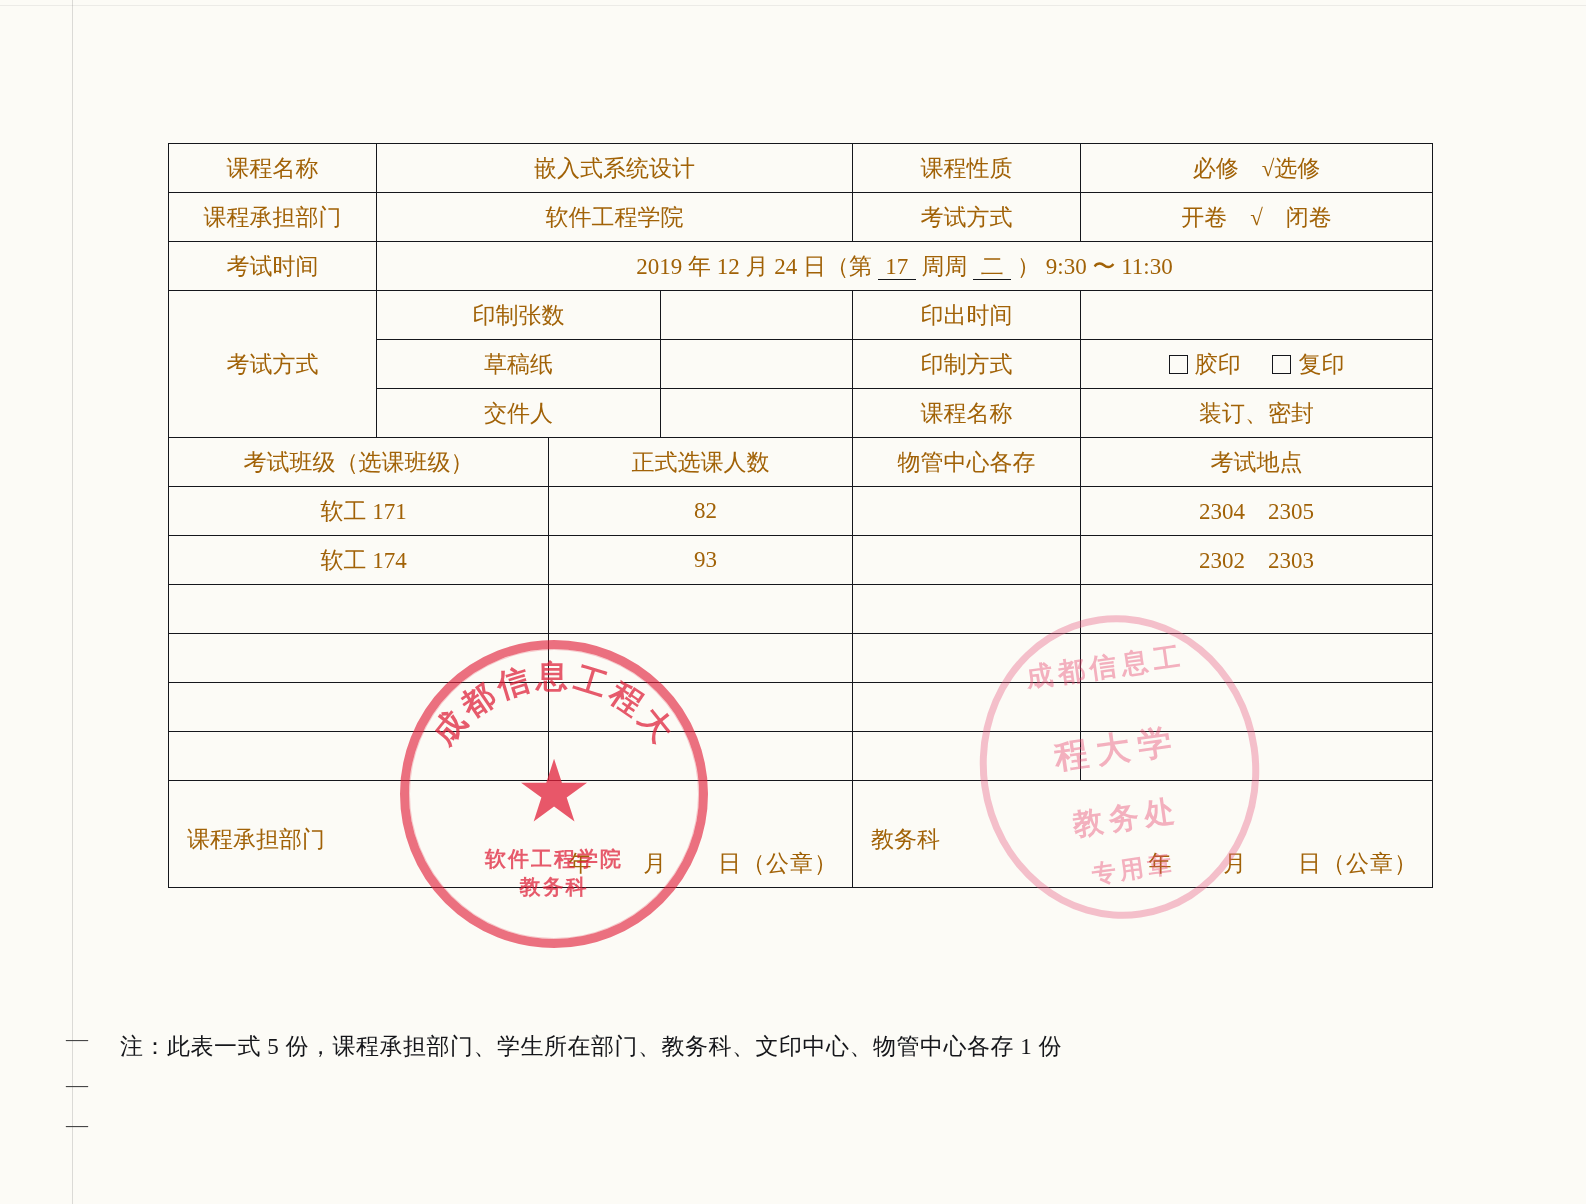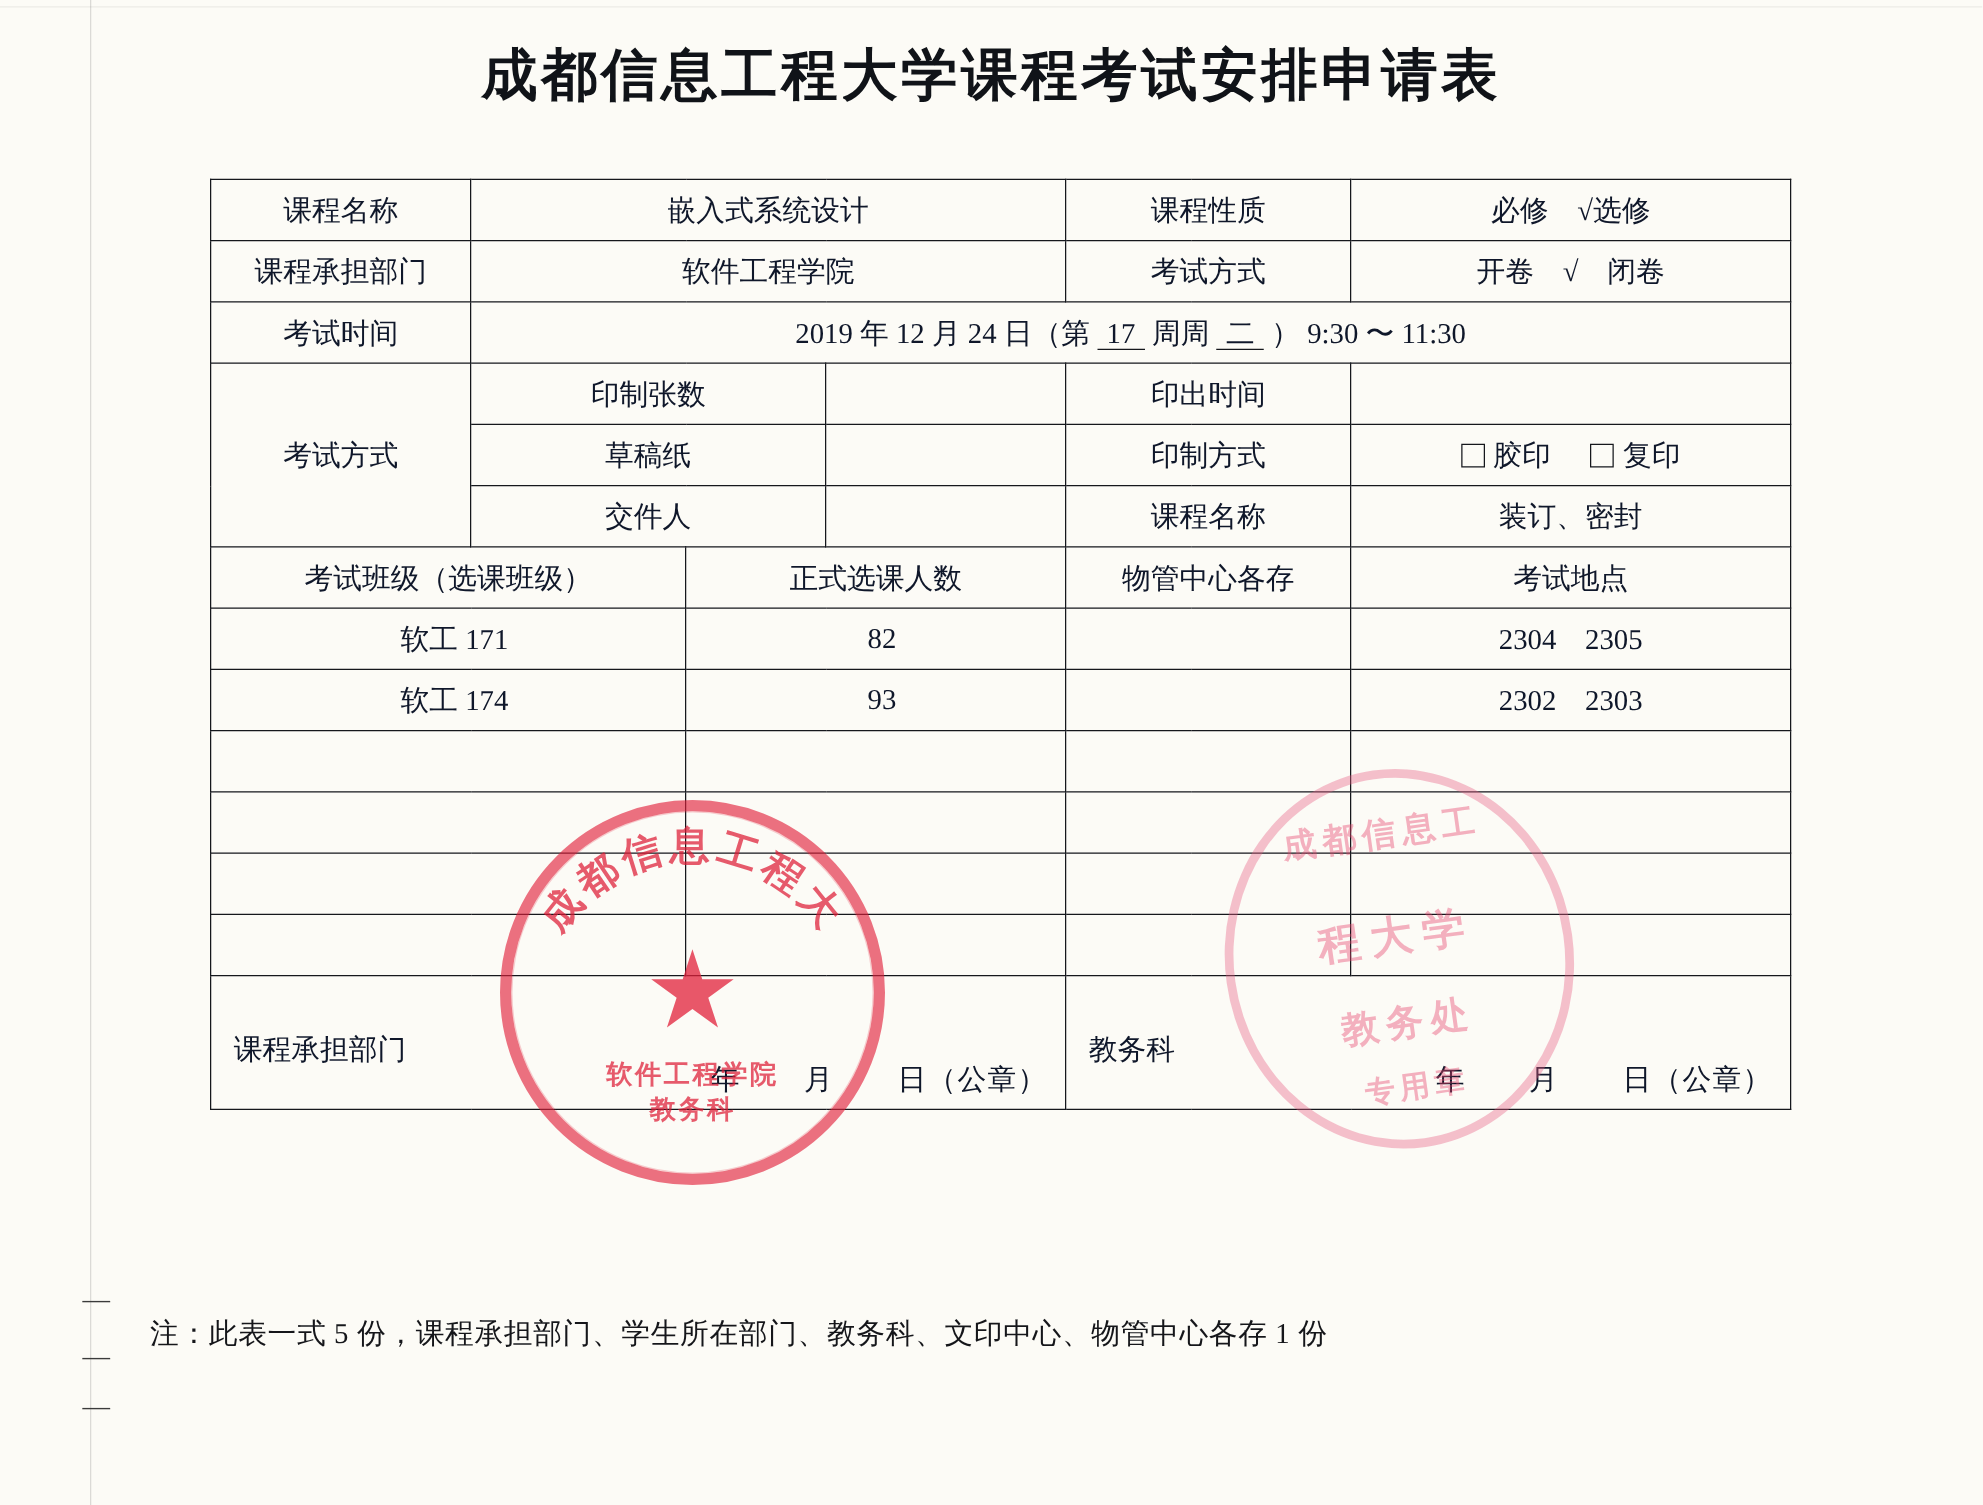--- a/index.html
+++ b/index.html
@@ -53,21 +53,21 @@
     border-collapse: collapse;
     width: 1264px;
     table-layout: fixed;
   }
   table.form td {
     border: 1.6px solid #15171c;
     font-size: 23px;
     padding: 0 8px;
     height: 48px;
     vertical-align: middle;
-    color: #0f172a;
+    color: #a16207;
   }
   .ctr { text-align: center; }
   .lft { text-align: center; padding-left: 18px !important; }
   .h-tall { height: 62px; }
   .h-mid { height: 56px; }
   .h-row { height: 58px; }
   .blank-row td { height: 56px; }
   .nowrap { white-space: nowrap; }
   .underl {
     display: inline-block;
@@ -104,21 +104,20 @@
     letter-spacing: 1px;
     text-align: right;
   }
   .foot-date span { margin-left: 44px; }
   .note {
     position: absolute;
     left: 120px;
     top: 1031px;
     font-size: 23px;
     letter-spacing: 0.5px;
-    margin-top: 20px;
   }
   .dash {
     position: absolute;
     font-size: 22px;
     color: #3b3b3b;
   }
   
   .stamp {
     position: absolute;
     border-radius: 50%;
@@ -188,21 +187,20 @@
   .stamp-right .r3 { position: absolute; top: 176px; width: 100%; text-align: center; font-size: 30px; letter-spacing: 6px; }
   .stamp-right .r4 { position: absolute; top: 232px; width: 100%; text-align: center; font-size: 24px; letter-spacing: 4px; }
 </style>
 </head>
 <body>
 
 <div class="page">
   <div class="edge-left"></div>
   <div class="edge-top"></div>
 
-  <div class="title">成都信息工程大学课程考试安排申请表</div>
 
   <div class="table-wrap">
     <table class="form">
       <colgroup>
         <col style="width:208px">
         <col style="width:172px">
         <col style="width:112px">
         <col style="width:192px">
         <col style="width:100px">
         <col style="width:128px">

